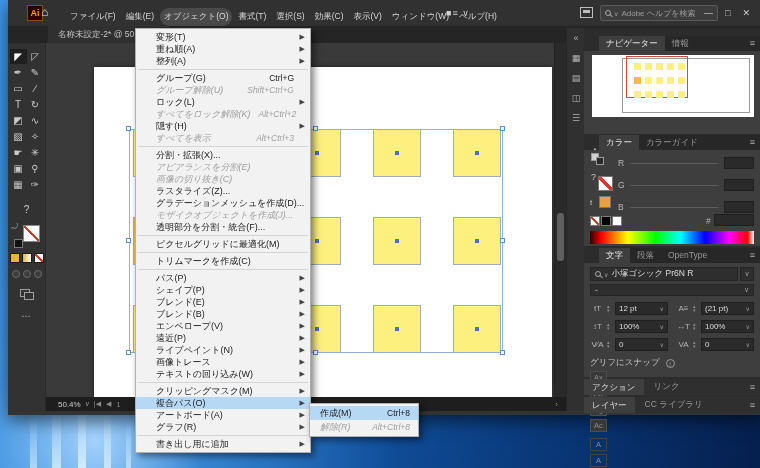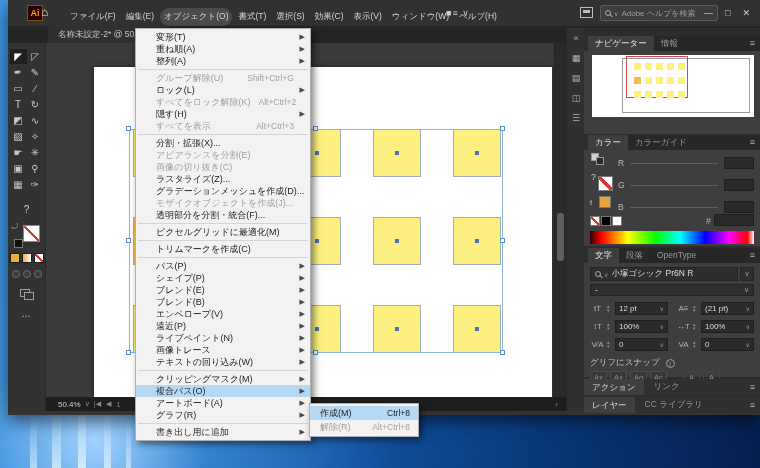--- a/index.html
+++ b/index.html
@@ -81,21 +81,21 @@
   .statusbar .zoomtxt { margin-left:12px; }
   .statusbar .chv { color:#8f8f8f; font-size:7px; margin:0 4px; }
   .statusbar .navg { color:#8a8a8a; font-size:7px; margin-right:5px; }
   .statusbar .spacer { flex:1; }
   .statusbar .rarr { color:#8a8a8a; font-size:8px; margin-right:8px; }
 
   
   .dockstrip { position:absolute; left:558px; top:28px; width:18px; bottom:4px; background:#303030; border-left:1px solid #262626; }
   .dico { width:18px; height:20px; color:#b5b5b5; font-size:9px; text-align:center; line-height:20px; }
   .dock { position:absolute; left:576px; top:28px; width:176px; bottom:4px; background:#2c2c2c; }
-  .ptabbar { position:absolute; left:4px; right:0; height:15px; background:#272727; display:flex; align-items:stretch; }
+  .ptabbar { position:absolute; left:15px; right:0; height:15px; background:#272727; display:flex; align-items:stretch; }
   .ptab { padding:0 7px; font-size:8.5px; line-height:15px; color:#989898; white-space:nowrap; }
   .ptab.active { background:#3e3e3e; color:#e8e8e8; }
   .hamb { margin-left:auto; color:#b5b5b5; font-size:9px; line-height:15px; padding-right:5px; }
   .pbody { position:absolute; left:0; right:0; background:#3e3e3e; }
 
   
   .nav-thumb { position:absolute; left:8px; top:4px; right:6px; height:62px; background:#fff; }
   .nav-art { position:absolute; left:30px; top:3px; width:128px; height:55px; border:1px solid #9a9a9a; background:#fff; }
   .msq { position:absolute; }
   .nav-view { position:absolute; left:34px; top:1px; width:62px; height:42px; border:1px solid #d14848; }
@@ -132,39 +132,39 @@
   .stylerow .chv { color:#999; font-size:7px; }
   #char-fields { position:absolute; left:6px; top:38px; right:6px; display:grid; grid-template-columns:1fr 1fr; column-gap:8px; row-gap:4px; }
   .cfield { display:flex; align-items:center; height:14px; gap:2px; }
   .cficon { color:#b5b5b5; font-size:8px; width:15px; text-align:center; }
   .stepper { color:#8f8f8f; font-size:5px; line-height:4px; width:6px; }
   .cfbox { flex:1; height:13px; background:#2a2a2a; border:1px solid #1f1f1f; color:#ddd; font-size:8px;
            display:flex; align-items:center; justify-content:space-between; padding:0 3px; }
   .cfbox .chv { color:#999; font-size:6px; }
   .snaprow { position:absolute; left:6px; top:94px; color:#c9c9c9; font-size:8.5px; display:flex; align-items:center; gap:6px; }
   .info-i { width:9px; height:9px; border:1px solid #9a9a9a; border-radius:50%; color:#9a9a9a; font-size:7px; text-align:center; line-height:9px; }
-  #ax-row { position:absolute; left:6px; top:108px; display:flex; gap:3px; }
+  #ax-row { position:absolute; left:6px; top:108px; display:flex; gap:3px;flex-direction:column; }
   .axbtn { min-width:17px; height:13px; background:#383838; border:1px solid #4d4d4d; color:#8d8d8d; font-size:7.5px;
            text-align:center; line-height:12px; padding:0 2px; }
   .axbtn.plain { background:none; border-color:#444; }
   .axgap { width:10px; }
 
   
   .cbar { position:absolute; left:0; right:0; height:16px; background:#2f2f2f; display:flex; align-items:center; }
   .cbar .tab1 { background:#3f3f3f; color:#ddd; font-size:8.5px; padding:0 8px; line-height:16px; }
   .cbar .tab2 { color:#989898; font-size:8.5px; padding:0 10px; }
 
   
   .menu { position:absolute; left:135px; top:28px; width:176px; background:#f2f2f2; border:1px solid #b0b0b0;
           box-shadow:3px 3px 7px rgba(0,0,0,.5); padding:2px 0; z-index:50; }
   .mi { position:relative; height:12px; display:flex; align-items:center; padding:0 16px 0 20px; font-size:9px; color:#1b1b1b; }
   .mi .lbl { flex:1; white-space:nowrap; }
   .mi .sc { font-size:8.5px; margin-left:8px; }
   .mi .arr { position:absolute; right:5px; font-size:7px; color:#444; }
-  .mi.disabled { color:#a0a0a0; }
+  .mi.disabled { color:#a0a0a0;font-style:italic; }
   .mi.hl { background:#b5d9f5; }
   .msep { height:1px; background:#d4d4d4; margin:2px 2px; }
   .submenu { position:absolute; left:309px; top:403px; width:110px; background:#f2f2f2; border:1px solid #b0b0b0;
              box-shadow:3px 3px 7px rgba(0,0,0,.5); padding:2px 0; z-index:51; }
   .submenu .mi { height:14px; padding:0 8px 0 10px; font-size:9px; }
 </style>
 </head>
 <body>
 
 <div id="stage">
@@ -516,20 +516,24 @@
       </div>
       <div class="mi">
         <span class="lbl">重ね順(A)</span>
         <span class="arr">▶</span>
       </div>
       <div class="mi">
         <span class="lbl">整列(A)</span>
         <span class="arr">▶</span>
       </div>
       <div class="msep"></div>
+      <div class="mi">
+        <span class="lbl">グループ(G)</span>
+        <span class="sc">Ctrl+G</span>
+      </div>
       <div class="mi disabled">
         <span class="lbl">グループ解除(U)</span>
         <span class="sc">Shift+Ctrl+G</span>
       </div>
       <div class="mi">
         <span class="lbl">ロック(L)</span>
         <span class="arr">▶</span>
       </div>
       <div class="mi disabled">
         <span class="lbl">すべてをロック解除(K)</span>

